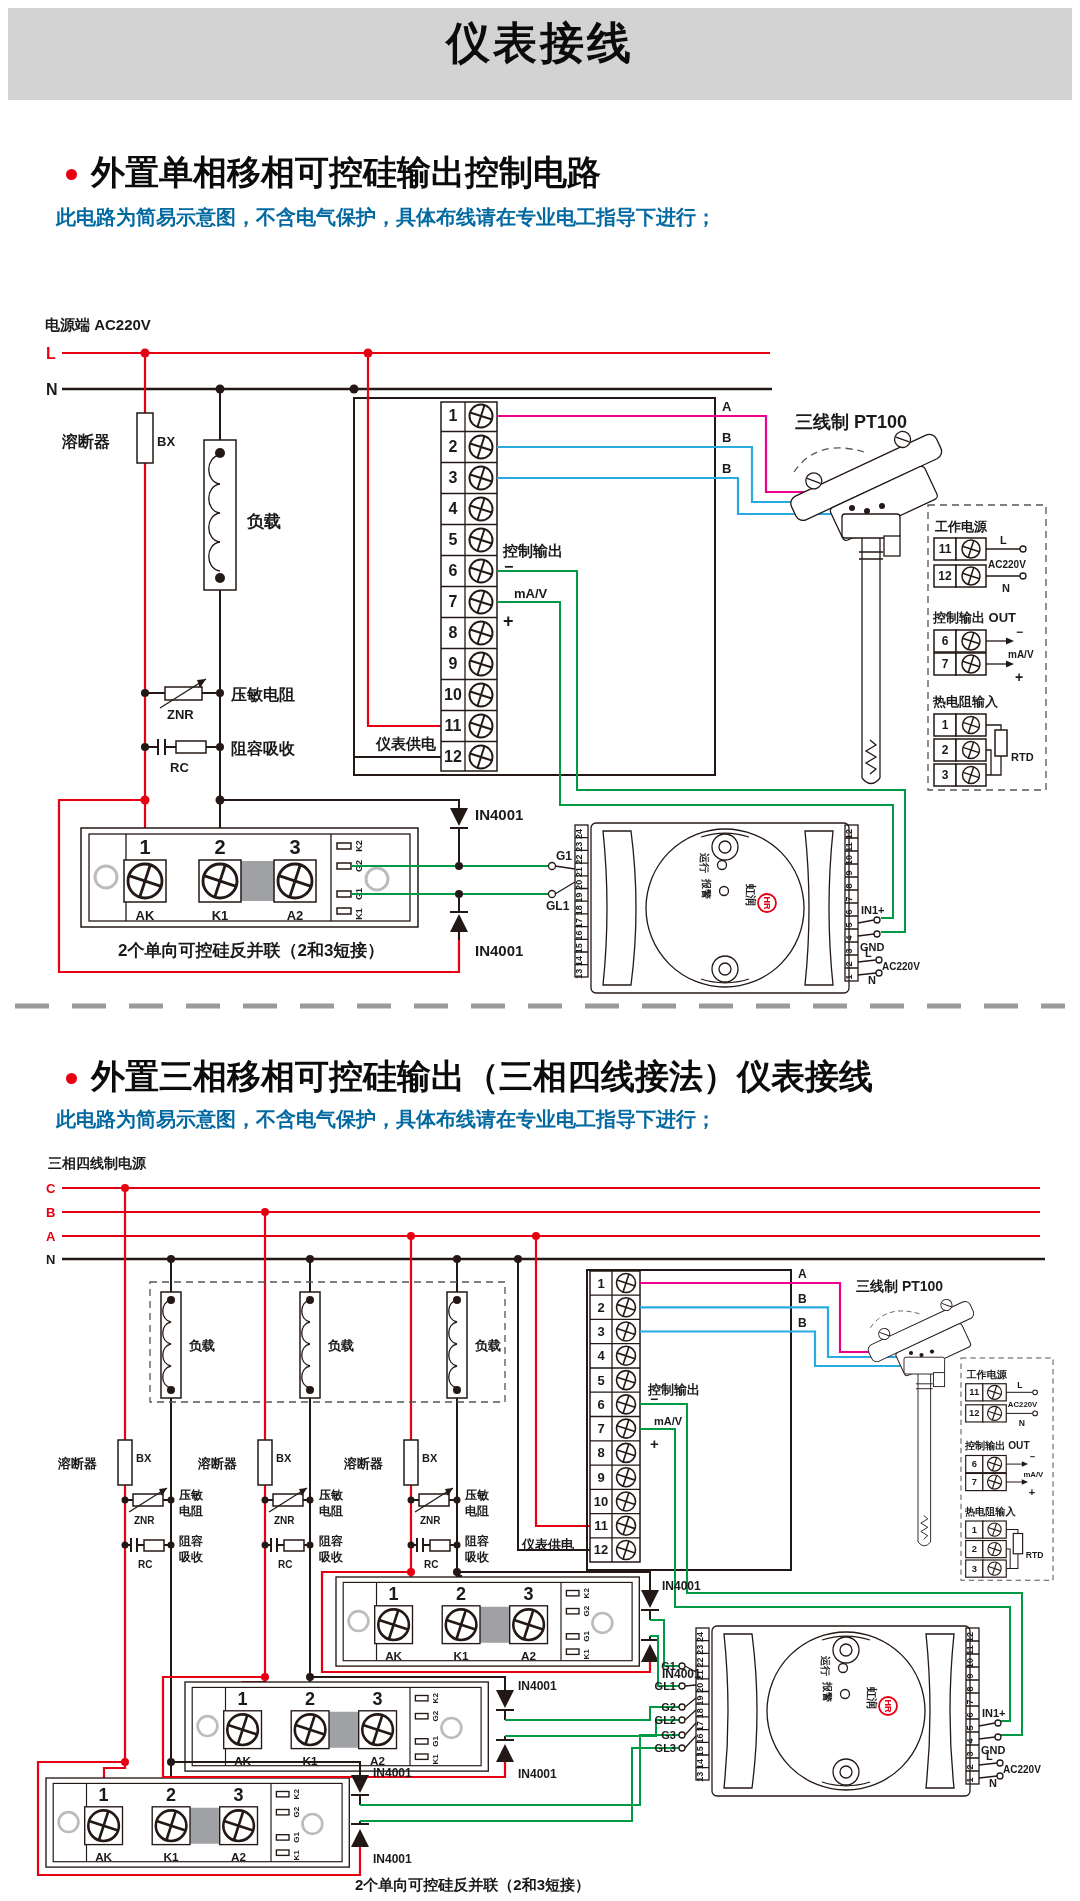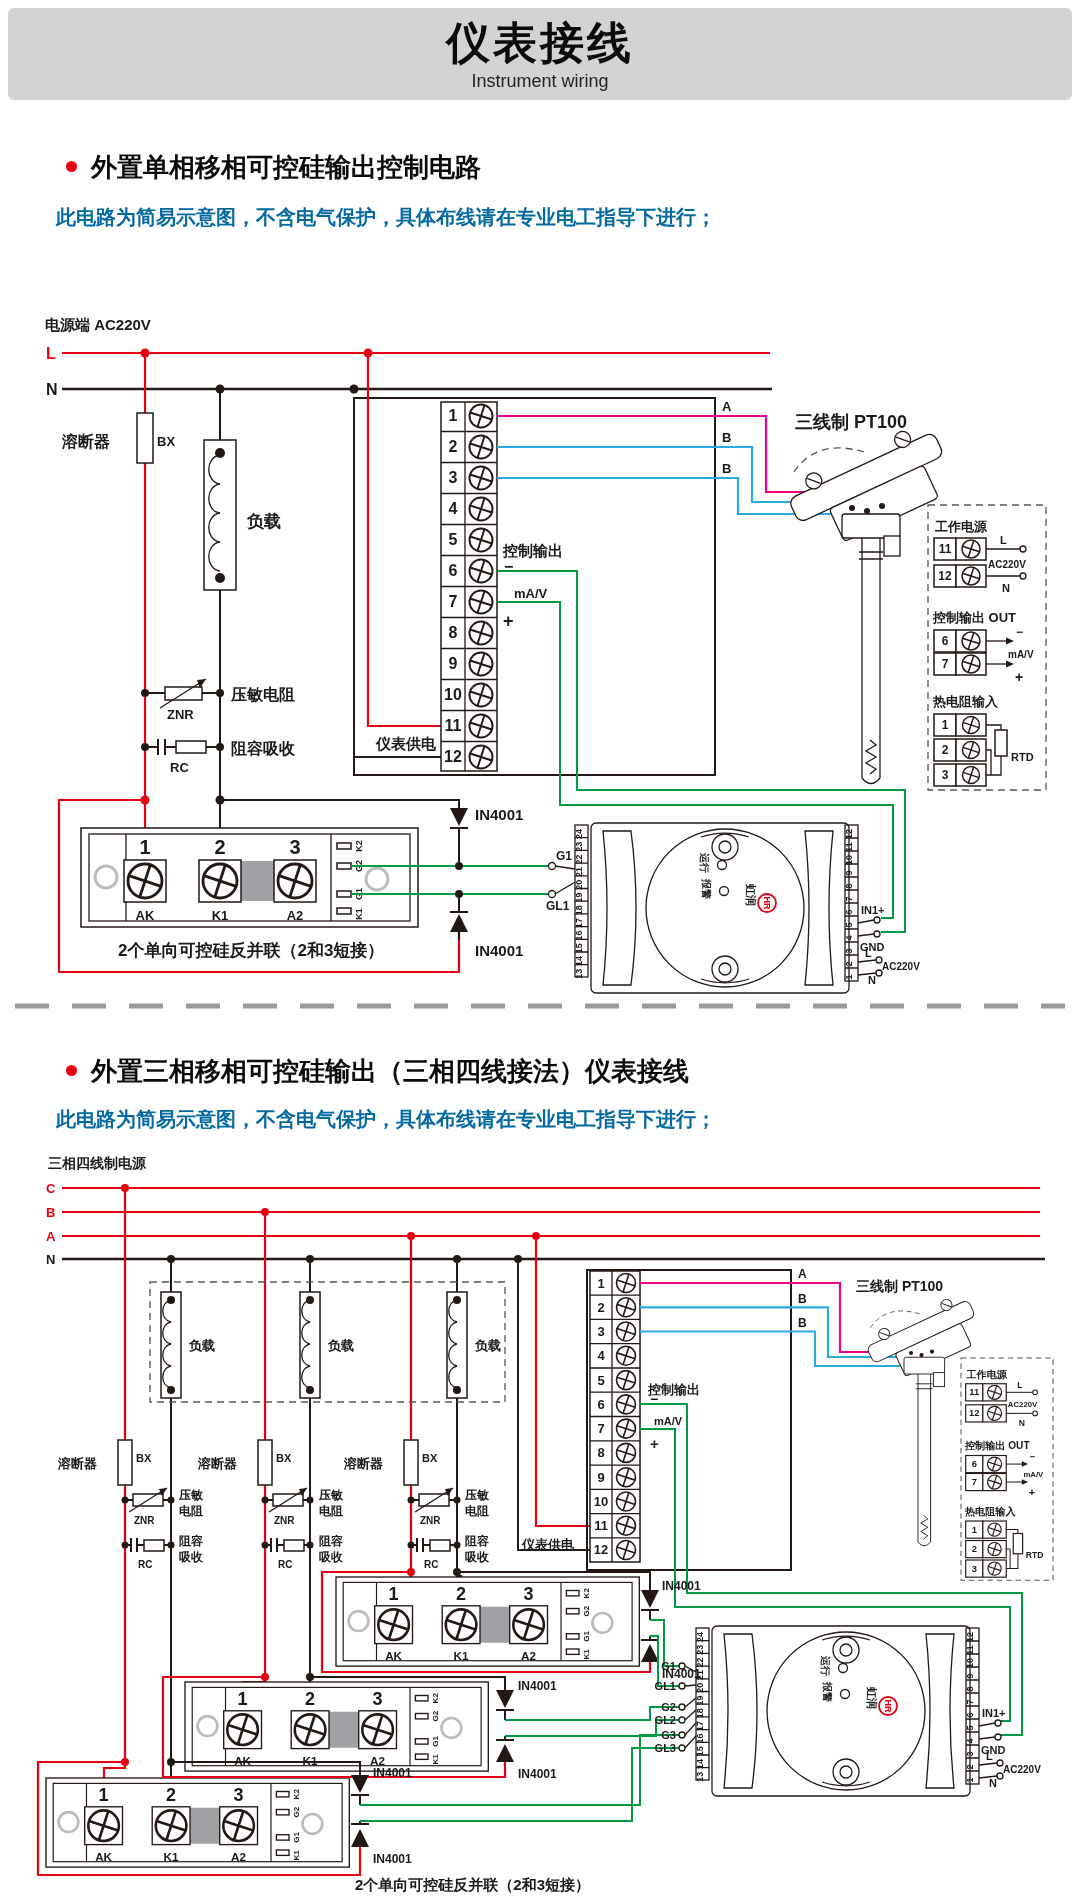--- a/index.html
+++ b/index.html
@@ -1,22 +1,22 @@
 <!DOCTYPE html>
 <html><head>
 <meta charset="utf-8">
 <style>
   html,body{margin:0;padding:0;background:#fff;}
   body{position:relative;width:1080px;height:1901px;overflow:hidden;
        font-family:"Liberation Sans",sans-serif;color:#111;}
-  .abs{position:absolute;border-radius:6px;}
+  .abs{position:absolute;}
   .header{left:8px;top:8px;right:8px;height:92px;background:#d3d3d4;text-align:center;}
   .title{font-size:44px;font-weight:700;letter-spacing:3px;padding-top:6px;color:#0b0b0b;}
   .subtitle{font-size:18px;color:#222;margin-top:-2px;}
-  .h2{font-size:26px;font-weight:700;color:#0b0b0b;white-space:nowrap;}
+  .h2{font-size:34px;font-weight:700;color:#0b0b0b;white-space:nowrap;}
   .note{font-size:20px;font-weight:700;color:#0369a1;white-space:nowrap;}
   .bullet{width:11px;height:11px;border-radius:50%;background:#e60012;display:inline-block;
           margin-right:14px;vertical-align:4px;}
   svg{position:absolute;left:0;}
   svg text{font-family:"Liberation Sans",sans-serif;fill:#1a1a1a;}
   .b{font-weight:700}
   .f9{font-size:9px}.f10{font-size:10px}.f11{font-size:11px}.f12{font-size:12px}
   .f13{font-size:13px}.f14{font-size:14px}.f15{font-size:15px}.f16{font-size:16px}
   .f17{font-size:17px}.f18{font-size:18px}.f20{font-size:20px}
   .mid{text-anchor:middle}.end{text-anchor:end}
@@ -39,21 +39,20 @@
   .redt{fill:#e60012}
   #screwS circle{fill:#fff;stroke:#231815;stroke-width:1.7}
   #screwS line{stroke:#231815;stroke-width:1.7}
   .tnum{font-weight:700}
 </style>
 </head>
 <body>
 
 <div class="abs header">
   <div class="title">仪表接线</div>
-  <div class="subtitle">Instrument wiring</div>
 </div>
 
 <div class="abs" style="left:66px;top:150px;">
   <span class="bullet"></span><span class="h2">外置单相移相可控硅输出控制电路</span>
 </div>
 <div class="abs note" style="left:56px;top:204px;">此电路为简易示意图，不含电气保护，具体布线请在专业电工指导下进行；</div>
 
 <div class="abs" style="left:66px;top:1054px;">
   <span class="bullet"></span><span class="h2">外置三相移相可控硅输出（三相四线接法）仪表接线</span>
 </div>

